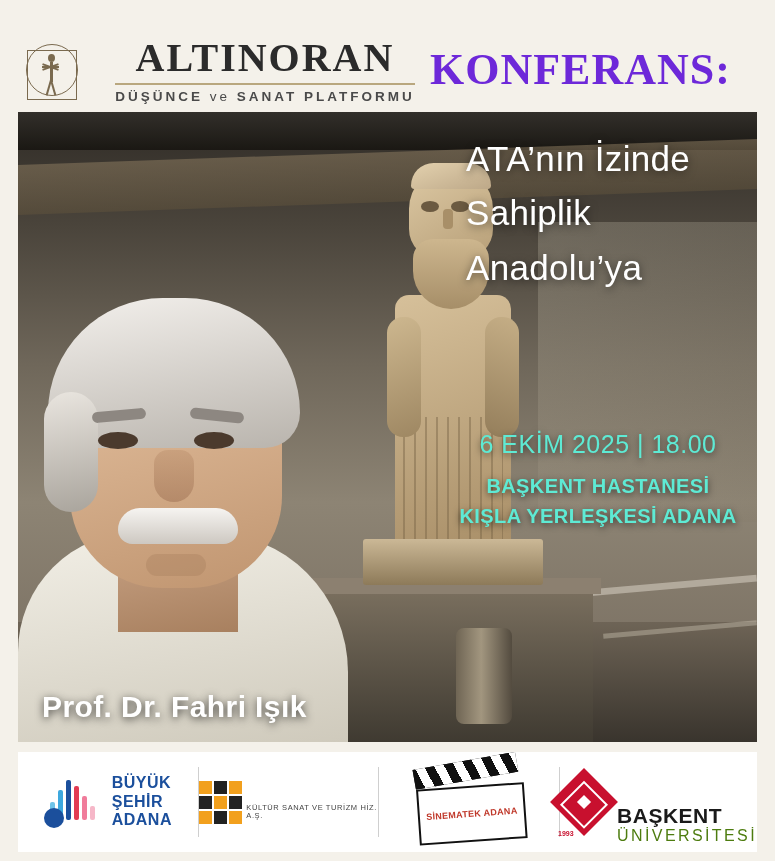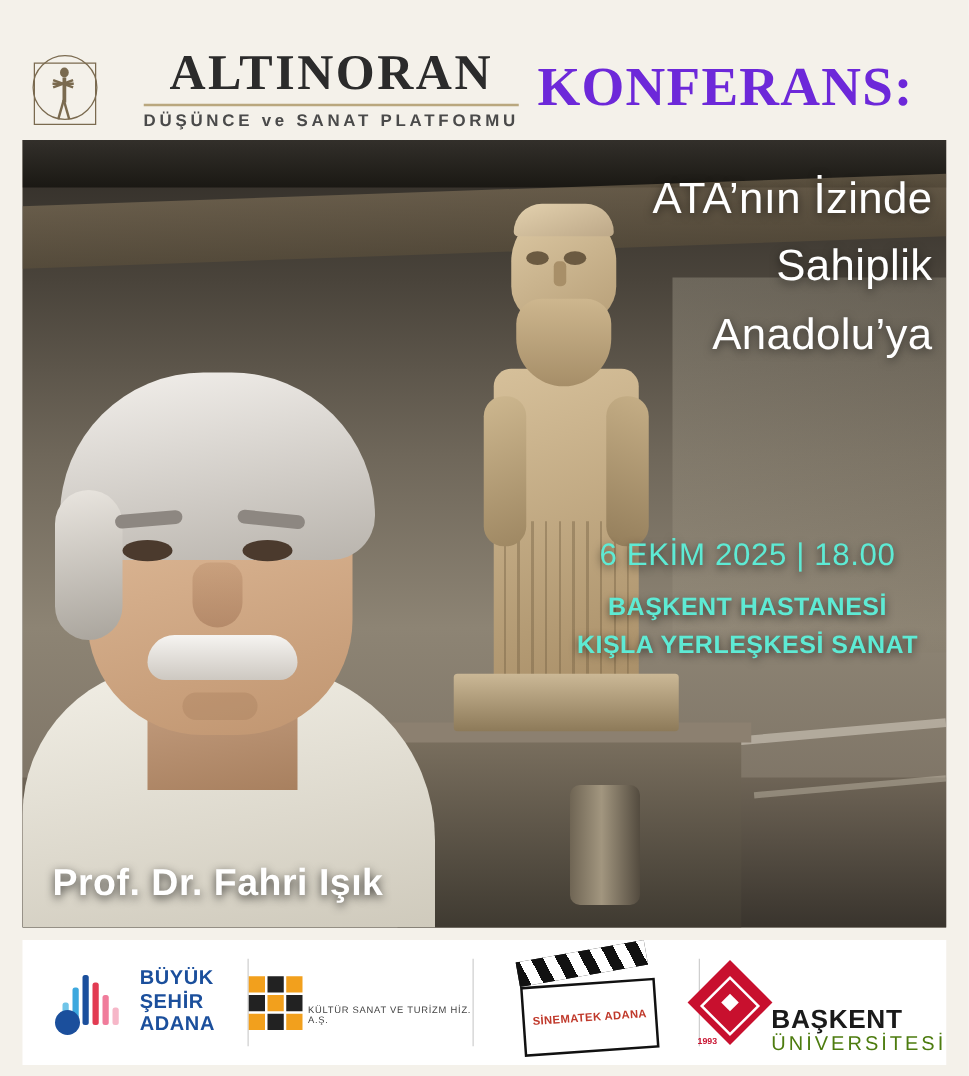--- a/index.html
+++ b/index.html
@@ -106,21 +106,21 @@
     background: #b9a77e;
     margin: 5px auto 4px auto;
   }
   .brand-sub {
     font-size: 13.5px;
     letter-spacing: 3px;
     color: #4a4a4a;
     font-weight: bold;
   }
   .brand-sub .thin {
-    font-weight: bold;
+    font-weight: normal;
     font-style: normal;
   }
   .konferans {
     position: absolute;
     left: 430px;
     top: 32px;
     font-family: "Liberation Serif", serif;
     font-size: 44px;
     font-weight: bold;
     letter-spacing: 1px;
@@ -365,21 +365,21 @@
     background: rgba(150,110,80,.25);
     border-radius: 40px;
   }
 
   
   .title-block {
     position: absolute;
     left: 448px;
     top: 20px;
     width: 280px;
-    text-align: right;
+    text-align: left;
     color: #ffffff;
     text-shadow: 0 2px 8px rgba(0,0,0,.55);
   }
   .title-line {
     font-size: 35px;
     line-height: 1.55;
     font-weight: 400;
     letter-spacing: .3px;
   }
 
@@ -642,21 +642,21 @@
 
     <div class="title-block">
       <div class="title-line">ATA’nın İzinde</div>
       <div class="title-line">Sahiplik</div>
       <div class="title-line">Anadolu’ya</div>
     </div>
 
     <div class="info-block">
       <div class="info-date">6 EKİM 2025 | 18.00</div>
       <div class="info-venue">BAŞKENT HASTANESİ</div>
-      <div class="info-venue">KIŞLA YERLEŞKESİ SANAT</div>
+      <div class="info-venue">KIŞLA YERLEŞKESİ ADANA</div>
     </div>
 
     <div class="speaker">Prof. Dr. Fahri Işık</div>
   </div>
 
   <div class="footer">
 
     <div class="logo-cell">
       <div class="bs-wrap">
         <div class="bs-mark">

